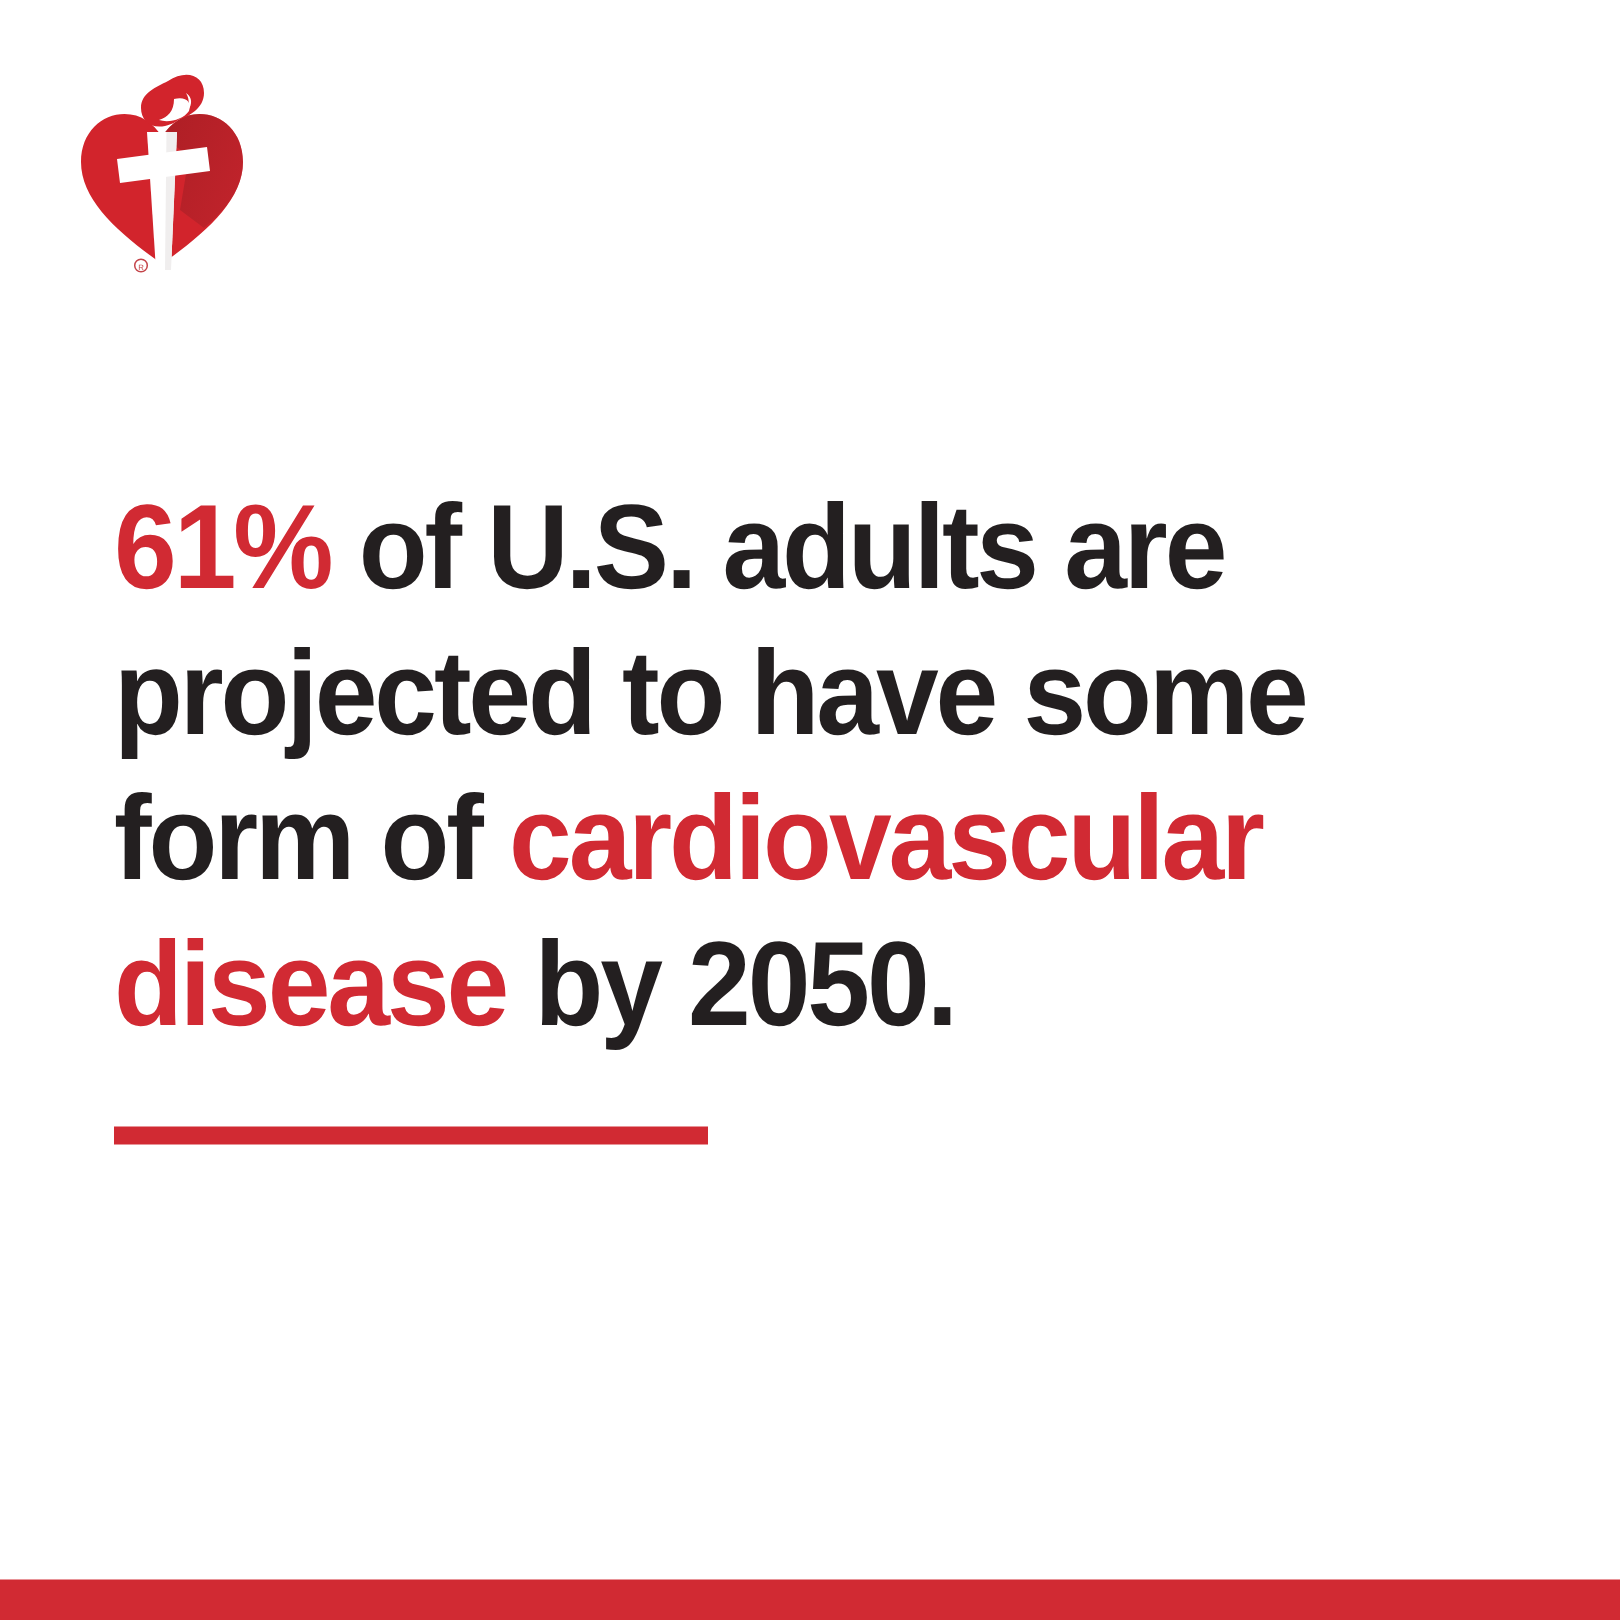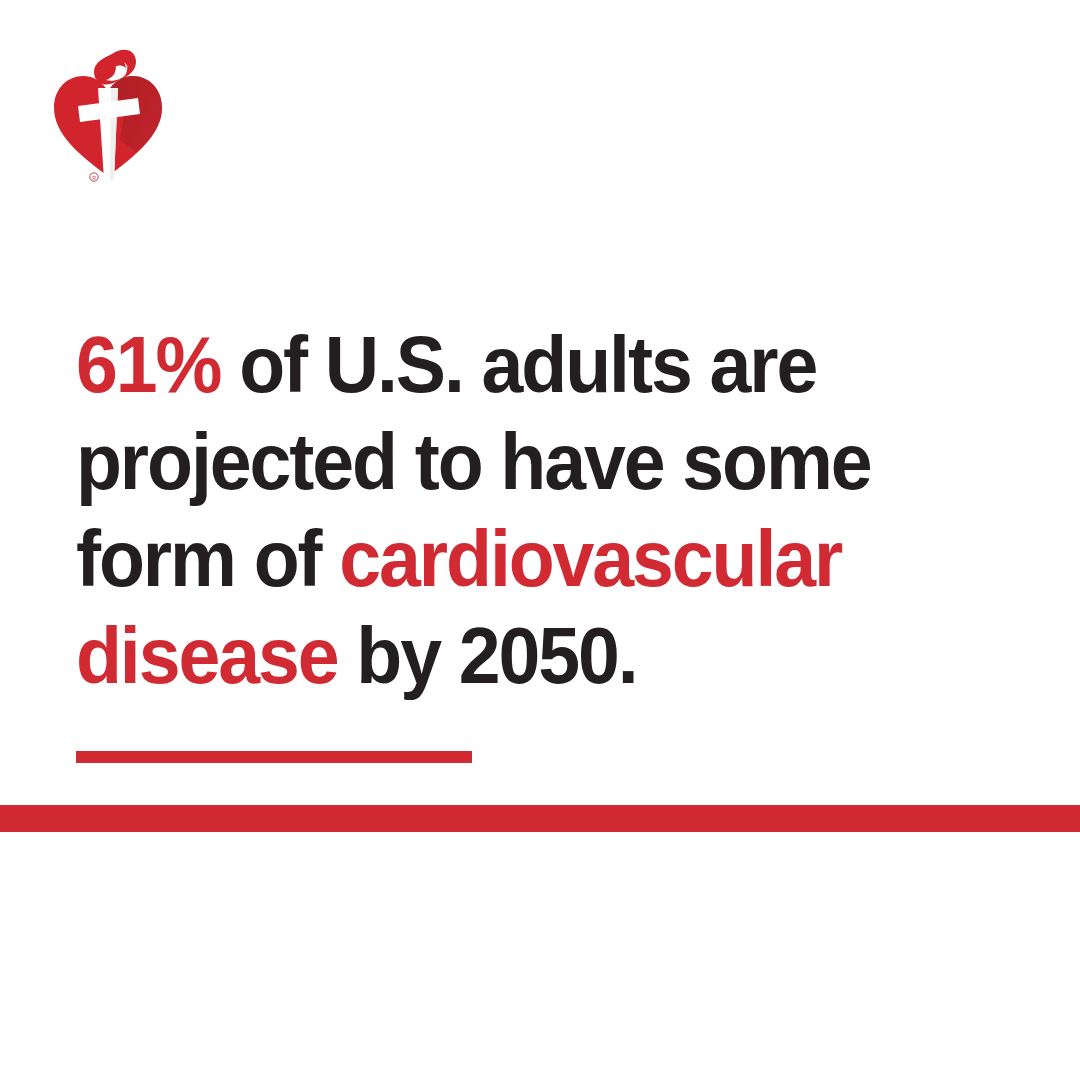--- a/index.html
+++ b/index.html
@@ -8,21 +8,21 @@
     padding: 0;
     background: #ffffff;
   }
   body {
     font-family: "Liberation Sans", sans-serif;
   }
 
   #card {
     position: relative;
     width: 1080px;
-    height: 832px;
+    height: 1080px;
     background: #ffffff;
     overflow: hidden;
   }
 
   
   #logo-block {
     position: absolute;
     left: 50px;
     top: 44px;
     width: 116px;

